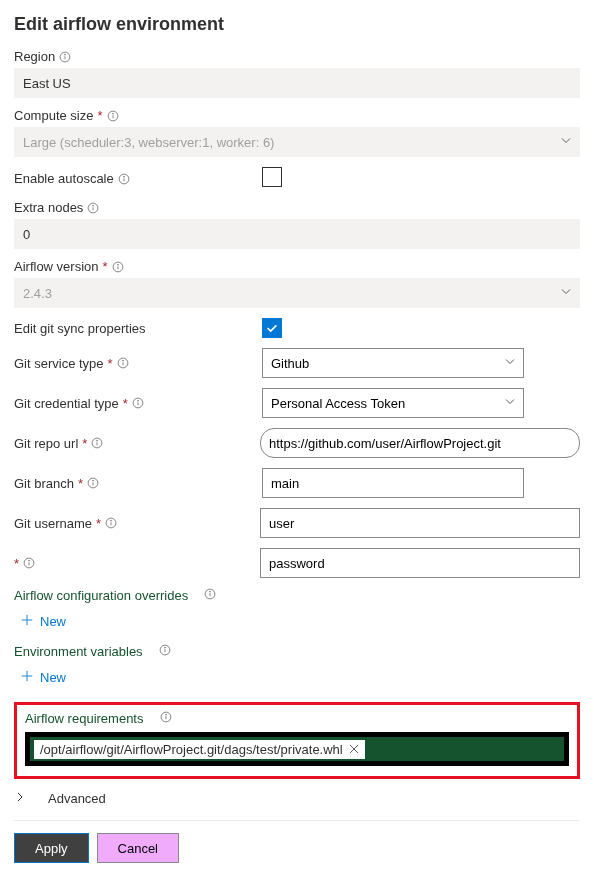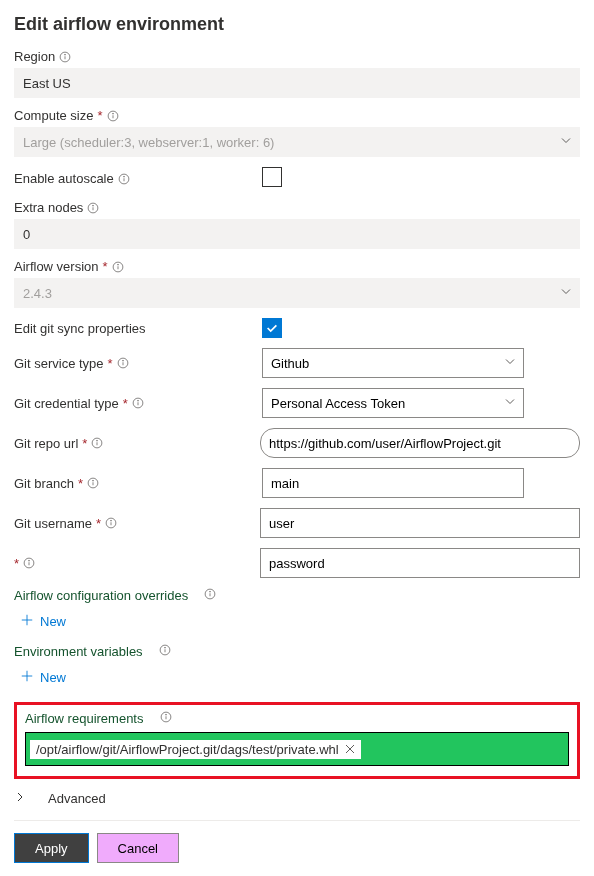--- a/index.html
+++ b/index.html
@@ -110,22 +110,22 @@
   }
   .new-btn svg { width: 14px; height: 14px; }
   .highlight-box {
     border: 3px solid #e81123;
     padding: 6px 8px 10px 8px;
     margin: 2px 0 12px 0;
   }
   .tag-input {
     width: 100%;
     min-height: 34px;
-    border: 1px solid #000000;
-    background: #22c55e;
+    border: 5px solid #000000;
+    background: #14532d;
     display: flex;
     align-items: center;
     padding: 2px 4px;
   }
   .tag {
     display: inline-flex;
     align-items: center;
     gap: 6px;
     background: #fff;
     padding: 2px 6px;

